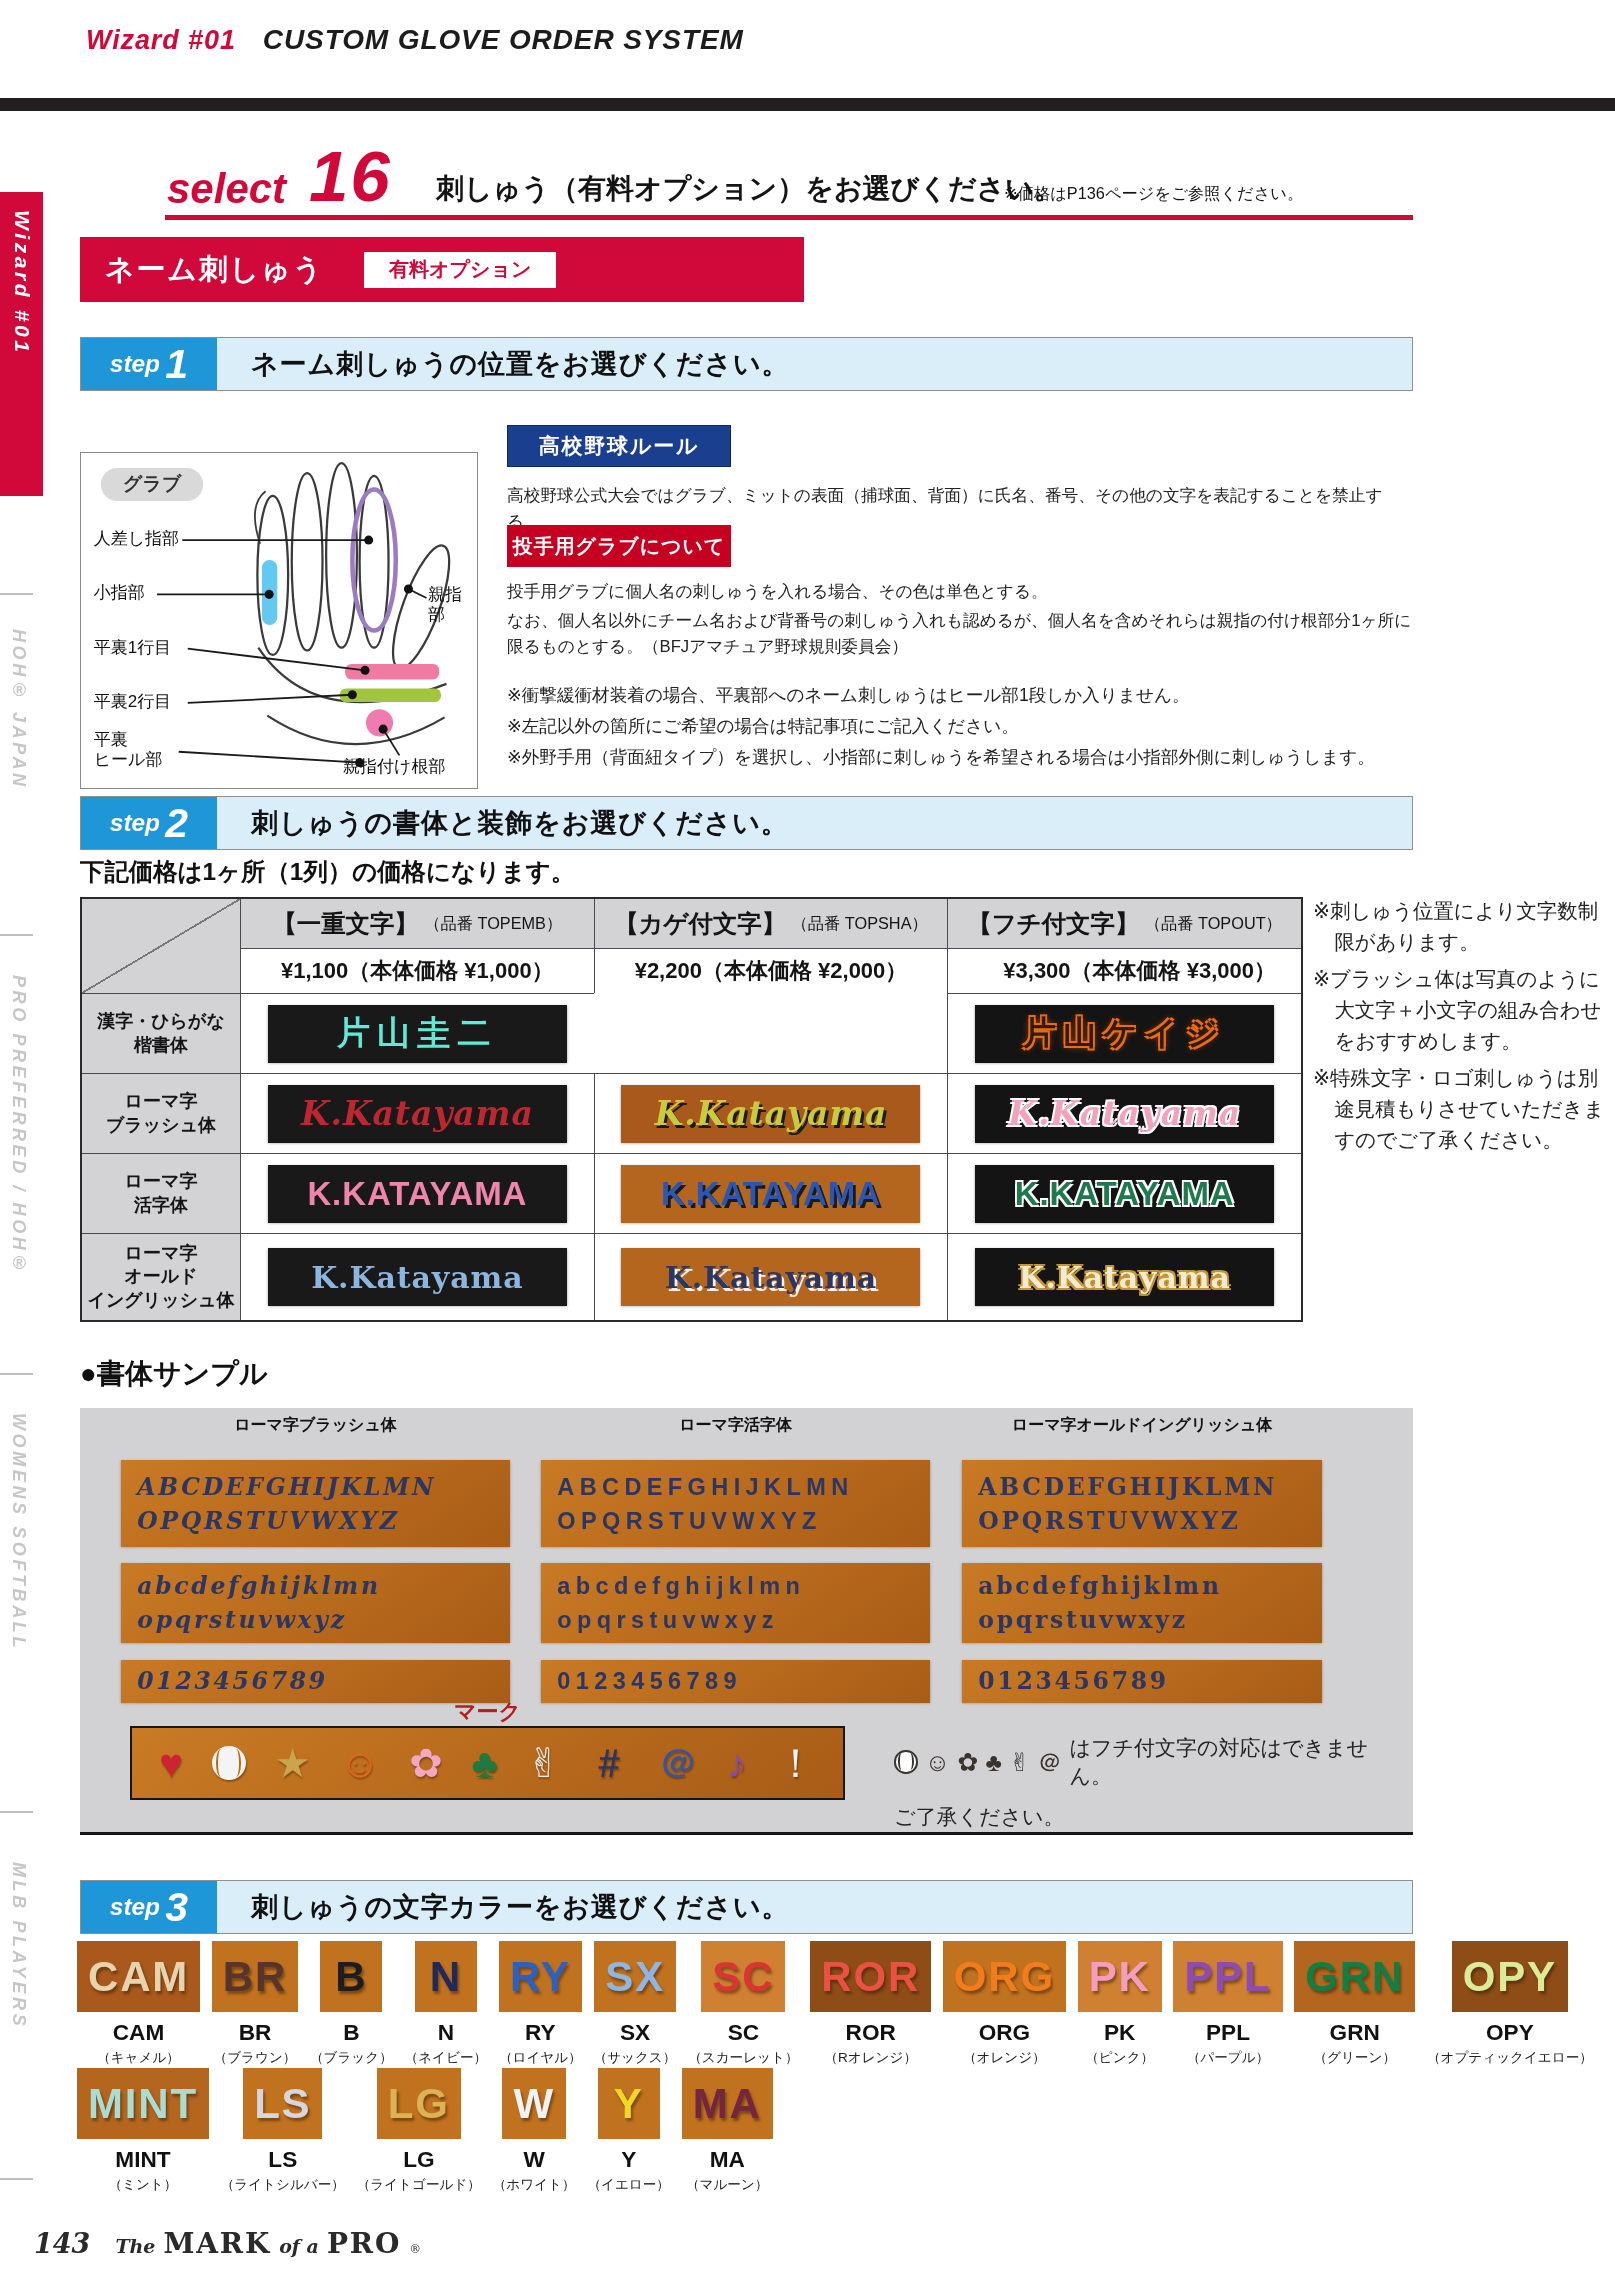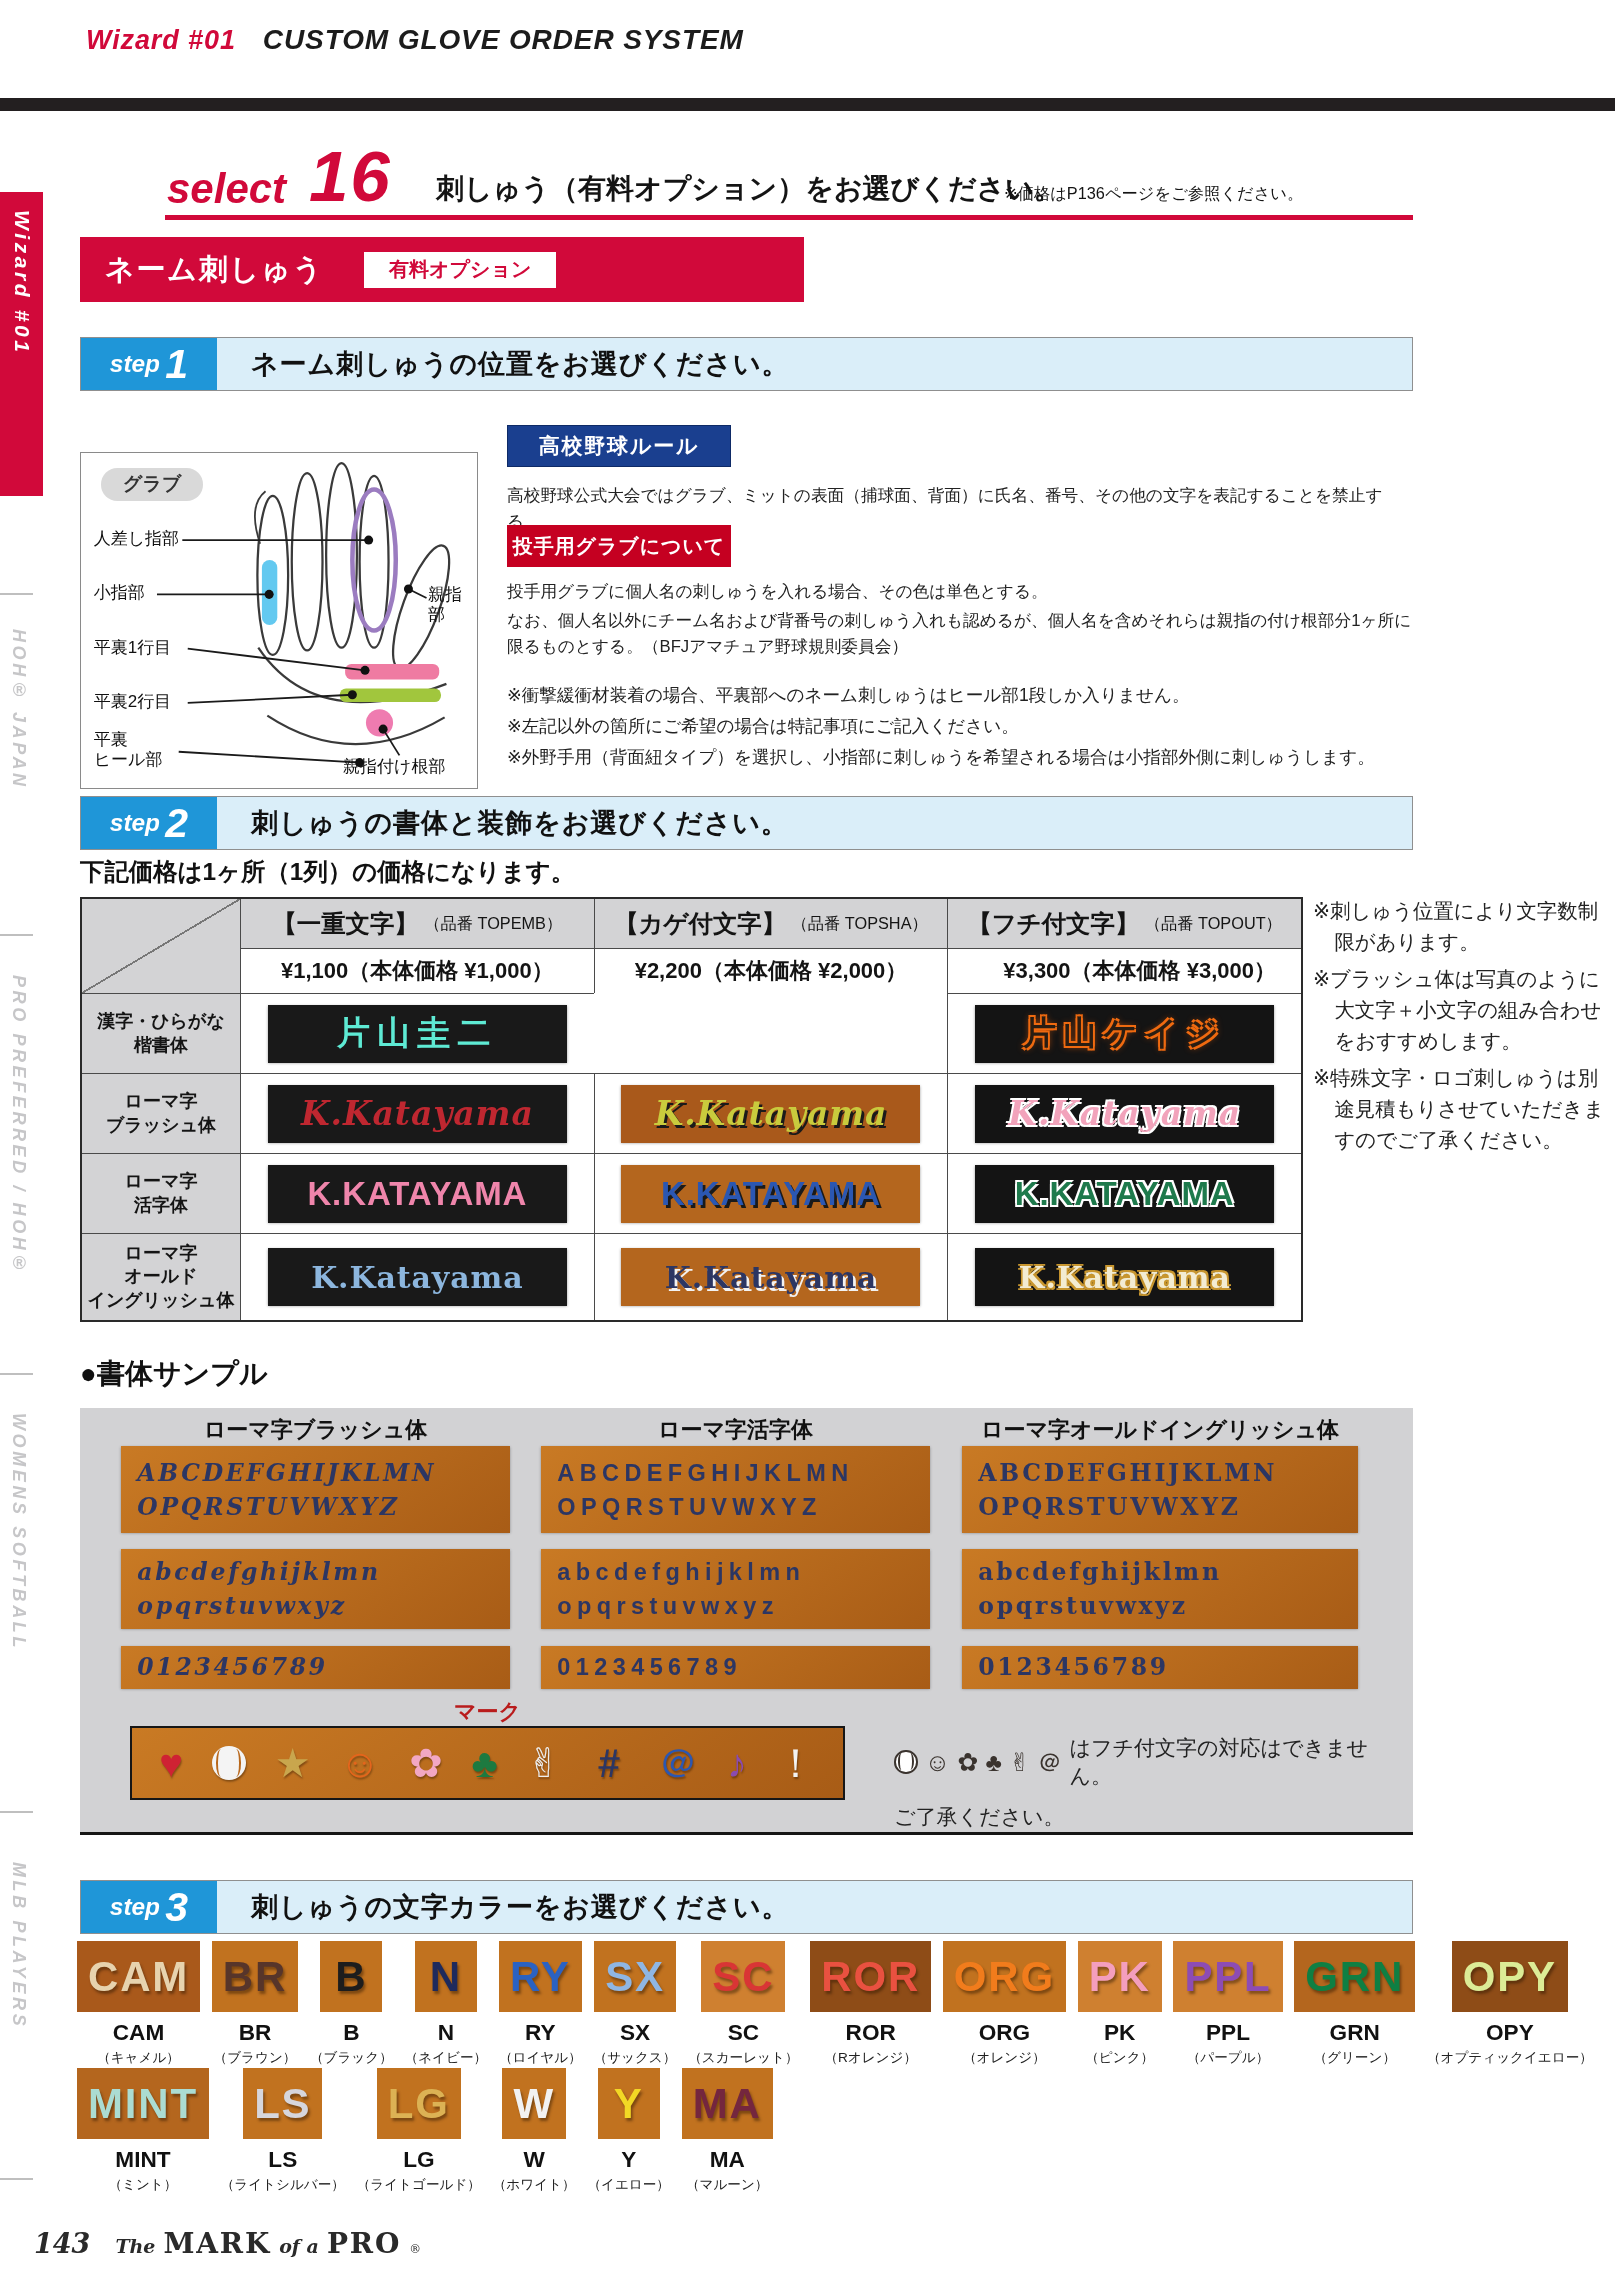--- a/index.html
+++ b/index.html
@@ -91,22 +91,22 @@
   .fx-outline-white{text-shadow:-1.8px -1.8px 0 #fff,1.8px -1.8px 0 #fff,-1.8px 1.8px 0 #fff,1.8px 1.8px 0 #fff;}
   .fx-outline-gold{text-shadow:-1.8px -1.8px 0 #c8962f,1.8px -1.8px 0 #c8962f,-1.8px 1.8px 0 #c8962f,1.8px 1.8px 0 #c8962f;}
 
   .step2-side-notes{position:absolute;left:1313px;top:896px;width:300px;}
   .side-note{font-size:20.4px;line-height:1.5;color:#222;margin-bottom:7.2px;text-indent:-1.05em;padding-left:1.05em;}
 
   
   .fs-heading{position:absolute;left:80px;top:1355px;font-size:28px;font-weight:bold;color:#111;}
   .graybox{position:absolute;left:80px;top:1408px;width:1333px;height:427px;background:#d2d2d4;border-bottom:3.6px solid #161616;}
   .fg{position:absolute;top:7.2px;}
-  .fg-0{left:41px;width:389px;} .fg-1{left:461px;width:389px;} .fg-2{left:882px;width:396px;}
-  .fg-title{text-align:center;font-size:22px;font-weight:bold;margin-bottom:1px;color:#111;}
+  .fg-0{left:41px;width:389px;} .fg-1{left:461px;width:389px;} .fg-2{left:882px;width:360px;}
+  .fg-title{text-align:center;font-size:16px;font-weight:bold;margin-bottom:24px;color:#111;}
   .fpatch{background:linear-gradient(145deg,#c97a24,#a85c16);color:#2c3663;padding:5.4px 16.3px;margin-bottom:16.3px;display:flex;flex-direction:column;justify-content:center;white-space:pre-line;box-shadow:0 0.9px 2.7px rgba(0,0,0,0.35);}
   .p-upper{height:87px;font-size:23.5px;line-height:1.45;}
   .p-lower{height:80px;font-size:23.5px;line-height:1.45;}
   .p-digits{height:43px;font-size:23.5px;}
   .s-script{font-family:"DejaVu Serif",serif;font-style:italic;font-weight:bold;letter-spacing:2.7px;}
   .s-block{font-weight:bold;letter-spacing:5.4px;}
   .s-olde{font-family:"DejaVu Serif",serif;font-weight:bold;letter-spacing:2.7px;}
 
   .mark-title{position:absolute;left:50px;top:289px;width:715px;text-align:center;font-size:22px;font-weight:bold;color:#b91c1c;}
   .mark-strip{position:absolute;left:50px;top:318px;width:715px;height:74px;background:linear-gradient(145deg,#c97a24,#a85c16);border:2.7px solid #161616;display:flex;align-items:center;justify-content:space-around;padding:0 12.7px;}

